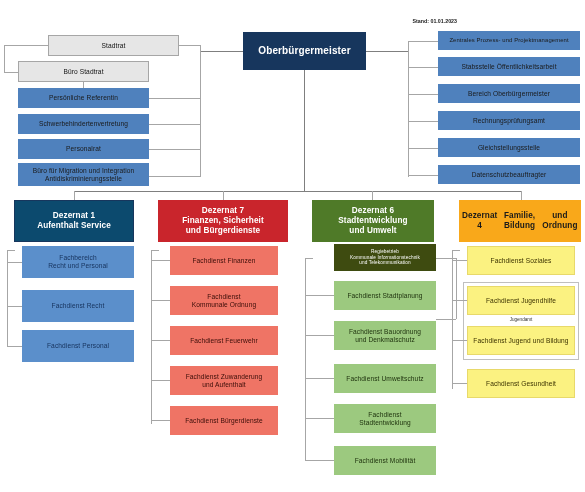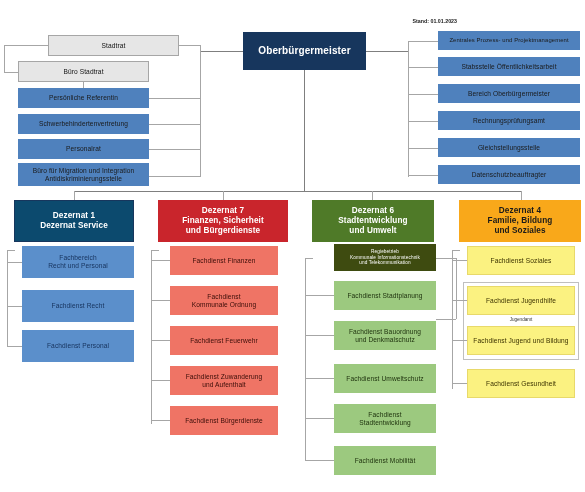--- a/index.html
+++ b/index.html
@@ -161,21 +161,21 @@
   <div class="ln lnh" style="left:408px;top:159px;width:30px;"></div>
 
   <div class="ln lnh ln-dark" style="left:74px;top:175px;width:447px;"></div>
   <div class="ln lnv" style="left:74px;top:175px;height:9px;"></div>
   <div class="ln lnv" style="left:223px;top:175px;height:9px;"></div>
   <div class="ln lnv" style="left:372px;top:175px;height:9px;"></div>
   <div class="ln lnv" style="left:521px;top:175px;height:9px;"></div>
 
   <div class="box hdr d1" style="left:14px;top:184px;width:120px;height:42px;flex-direction:column;">
     <span>Dezernat 1</span>
-    <span>Dezernat Service</span>
+    <span>Aufenthalt Service</span>
   </div>
   <div class="ln lnv" style="left:7px;top:234px;height:97px;"></div>
   <div class="ln lnh" style="left:7px;top:234px;width:8px;"></div>
 
   <div class="box c1" style="left:22px;top:230px;width:112px;height:32px;flex-direction:column;">
     <span>Fachbereich</span>
     <span>Recht und Personal</span>
   </div>
   <div class="ln lnh" style="left:7px;top:246px;width:15px;"></div>
 
@@ -261,24 +261,24 @@
     <span>Fachdienst</span>
     <span>Stadtentwicklung</span>
   </div>
   <div class="ln lnh" style="left:305px;top:402px;width:29px;"></div>
 
   <div class="box c3" style="left:334px;top:430px;width:102px;height:29px;">
     <span>Fachdienst Mobilität</span>
   </div>
   <div class="ln lnh" style="left:305px;top:444px;width:29px;"></div>
 
-  <div class="box hdr d4" style="left:459px;top:184px;width:122px;height:42px;flex-direction:column;">
+  <div class="box hdr d4" style="left:459px;top:184px;width:122px;height:42px;">
     <span>Dezernat 4</span>
     <span>Familie, Bildung</span>
-    <span>und Soziales</span>
+    <span>und Ordnung</span>
   </div>
   <div class="ln lnv" style="left:452px;top:234px;height:139px;"></div>
   <div class="ln lnh" style="left:452px;top:234px;width:8px;"></div>
 
   <div class="box c4" style="left:467px;top:230px;width:108px;height:29px;">
     <span>Fachdienst Soziales</span>
   </div>
   <div class="ln lnh" style="left:452px;top:244px;width:15px;"></div>
 
   <div class="group-frame" style="left:463px;top:266px;width:116px;height:78px;">

